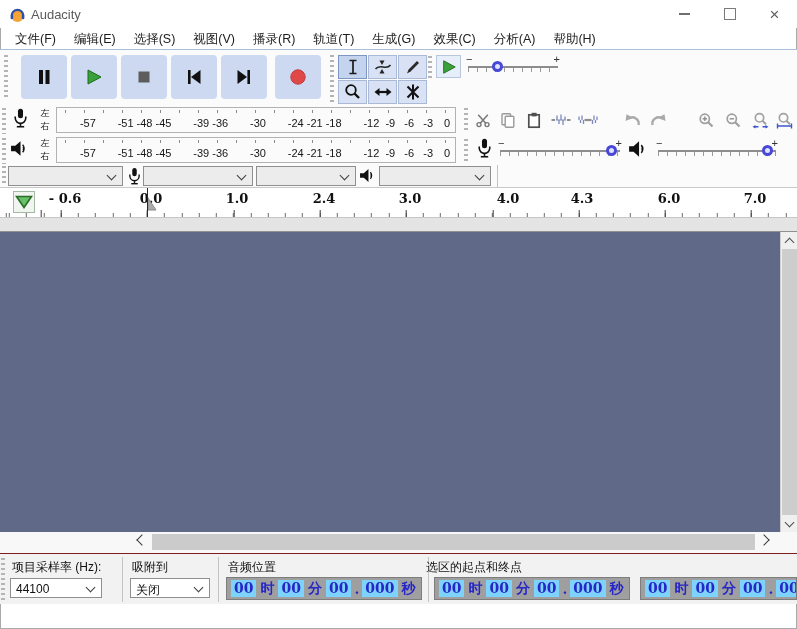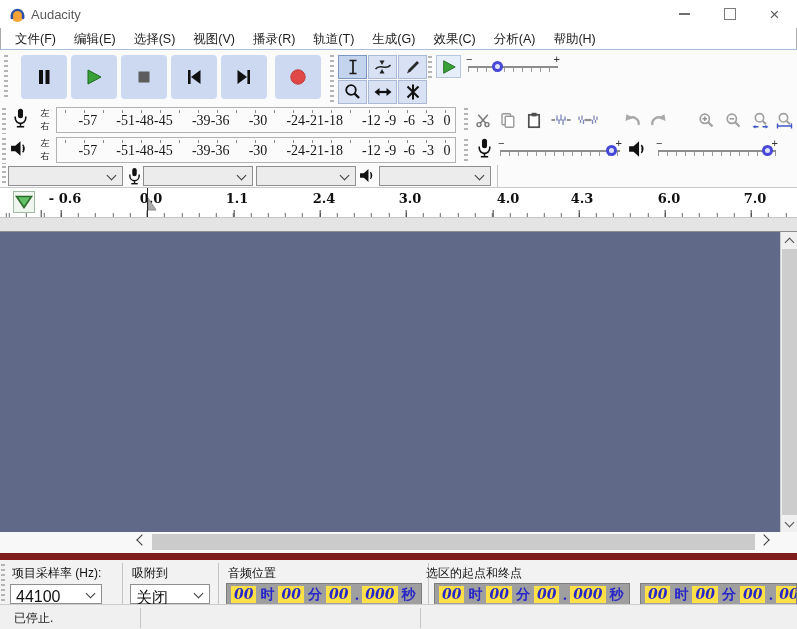--- a/index.html
+++ b/index.html
@@ -35,27 +35,27 @@
   .slider .ticks{position:absolute;left:2px;right:2px;top:12px;height:4px;
     background:repeating-linear-gradient(to right,#9b9b9b 0 1px,transparent 1px 9px);}
   .slider .minus{position:absolute;left:0;top:-3px;font-size:11px;color:#333;}
   .slider .plus{position:absolute;right:0;top:-3px;font-size:11px;color:#333;}
   .sthumb{position:absolute;top:5px;width:5px;height:5px;border:3.5px solid #4747d8;border-radius:50%;background:#dfe3ff;}
   
   .chanlabels{position:absolute;width:14px;font-size:9px;color:#222;line-height:13px;text-align:center;}
   .mscale{position:absolute;height:26px;background:#fbfbfb;border:1px solid #b2b2b2;box-sizing:border-box;}
   .mscale::before{content:"";position:absolute;left:2%;right:1%;top:2px;height:3px;
     background:repeating-linear-gradient(to right,#8a8a8a 0 1px,transparent 1px 19px);}
-  .mtick{position:absolute;bottom:3px;transform:translateX(-50%);font-family:Liberation Serif, serif;font-size:14px;color:#161616;}
+  .mtick{position:absolute;bottom:3px;transform:translateX(-50%);font-family:Liberation Sans, sans-serif;font-size:11px;color:#161616;}
   .moverlay{position:absolute;left:34%;top:1px;bottom:1px;width:29%;background:#fbfbfb;
     display:flex;align-items:center;justify-content:center;font-size:11px;color:#222;}
   
   .dd{position:absolute;height:20px;border:1px solid #8f8f8f;background:#ececec;box-sizing:border-box;}
   .dd.white{background:#fff;}
-  .dd .val{position:absolute;left:5px;top:2.5px;font-size:16px;color:#111;}
+  .dd .val{position:absolute;left:5px;top:2.5px;font-size:12px;color:#111;}
   .chev{position:absolute;right:7px;top:5px;width:6px;height:6px;
     border-right:1.4px solid #3c3c3c;border-bottom:1.4px solid #3c3c3c;transform:rotate(45deg);}
   .vdiv{position:absolute;border-left:1px solid #c4c4c4;}
   
   #timeline{position:absolute;left:0;top:188px;width:797px;height:29px;background:#fff;}
   #tlbtn{position:absolute;left:13px;top:3px;width:22px;height:22px;background:#f0f5f0;
     border:1px solid #a2b9a2;display:flex;align-items:center;justify-content:center;box-sizing:border-box;}
   .rlabel{position:absolute;top:3px;transform:translateX(-50%);
     font-family:"DejaVu Serif",serif;font-size:13px;font-weight:bold;color:#101010;white-space:nowrap;}
   #majorticks{position:absolute;left:0;right:0;bottom:0;height:7px;
@@ -74,26 +74,26 @@
   .chevdown{width:6px;height:6px;border-right:1.6px solid #4d4d4d;border-bottom:1.6px solid #4d4d4d;transform:rotate(45deg);margin-bottom:3px;}
   #vthumb{position:absolute;left:1px;top:17px;width:15px;height:266px;background:#cdcdcd;}
   
   #hscrollrow{position:absolute;left:0;top:532px;width:797px;height:21px;background:#f8f8f8;}
   .hchev{position:absolute;top:4px;width:7px;height:7px;}
   #hleft{left:138px;border-left:1.8px solid #3a3a3a;border-bottom:1.8px solid #3a3a3a;transform:rotate(45deg);}
   #hright{left:760px;border-right:1.8px solid #3a3a3a;border-top:1.8px solid #3a3a3a;transform:rotate(45deg);}
   #hthumb{position:absolute;left:152px;top:2px;width:603px;height:16px;background:#cbcbcb;}
   
   #seltoolbar{position:absolute;left:0;top:553px;width:797px;height:51px;background:#f2f2f2;
-    border-top:7px solid #7f1d1d;box-sizing:border-box;}
+    border-top:1px solid #7f1d1d;box-sizing:border-box;}
   .sbl{position:absolute;top:5px;font-size:12px;color:#111;white-space:nowrap;}
   .tf{position:absolute;height:23px;background:#9f9f9f;border:1px solid #7d7d7d;box-sizing:border-box;
     display:flex;align-items:center;padding:0 2px;overflow:hidden;white-space:nowrap;
     font-family:"DejaVu Serif",serif;font-weight:bold;font-size:14px;color:#2727c8;}
-  .tf .cell{background:#fde047;padding:0 3px;margin:0 2px;line-height:17px;font-style:italic;}
+  .tf .cell{background:#7dd3fc;padding:0 3px;margin:0 2px;line-height:17px;}
   .tf .unit{margin:0 2px;}
   .tf .dot{margin:0 1px;}
   .tf .arrowcell{background:#cfcfcf;color:#000;font-size:10px;align-self:stretch;
     display:flex;align-items:center;padding:0 3px;margin-left:3px;}
   
   #statusbar{position:absolute;left:0;top:604px;width:797px;height:25px;background:#f0f0f0;
     border-top:1px solid #cdcdcd;box-sizing:border-box;}
   #statustext{position:absolute;left:14px;top:5px;font-size:12px;color:#1a1a1a;}
 </style>
 </head>
@@ -426,21 +426,21 @@
   <div id="timeline">
     <div id="minorticks"></div>
     <div id="majorticks"></div>
     <div id="tlbtn">
       <svg width="18" height="14" viewBox="0 0 18 14">
           <polygon points="1.5,1.5 16.5,1.5 9,12.5" fill="#66c266" stroke="#2a6b2a" stroke-width="1.6"></polygon>
         </svg>
     </div>
     <span class="rlabel" style="left:65px">- 0.6</span>
     <span class="rlabel" style="left:151px">0.0</span>
-    <span class="rlabel" style="left:237px">1.1</span>
+    <span class="rlabel" style="left:237px">1.0</span>
     <span class="rlabel" style="left:324px">2.4</span>
     <span class="rlabel" style="left:410px">3.0</span>
     <span class="rlabel" style="left:508px">4.0</span>
     <span class="rlabel" style="left:582px">4.3</span>
     <span class="rlabel" style="left:669px">6.0</span>
     <span class="rlabel" style="left:755px">7.0</span>
     <div id="cursorline"></div>
     <div id="cursorflag">
       <svg width="9" height="13" viewBox="0 0 9 13">
           <polygon points="0,0 8,12 0,12" fill="#ababab" stroke="#8a8a8a"></polygon>
@@ -516,19 +516,14 @@
       <span class="unit">时</span>
       <span class="cell">00</span>
       <span class="unit">分</span>
       <span class="cell">00</span>
       <span class="dot">.</span>
       <span class="cell">000</span>
 
     </div>
   </div>
 
-  <div id="statusbar">
-    <span id="statustext">已停止.</span>
-    <div class="vdiv" style="left:140px;top:3px;height:20px"></div>
-    <div class="vdiv" style="left:420px;top:3px;height:20px"></div>
-  </div>
 
 </div>
 
 </body></html>

